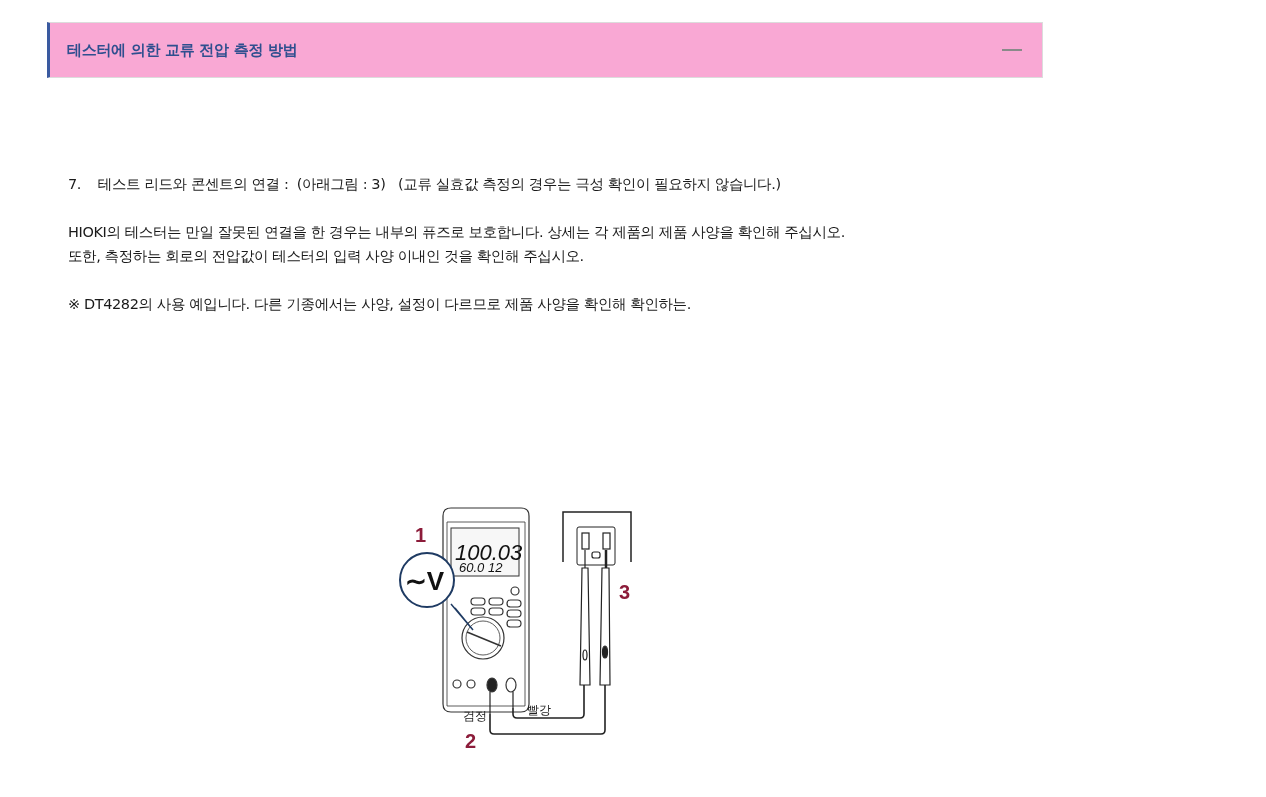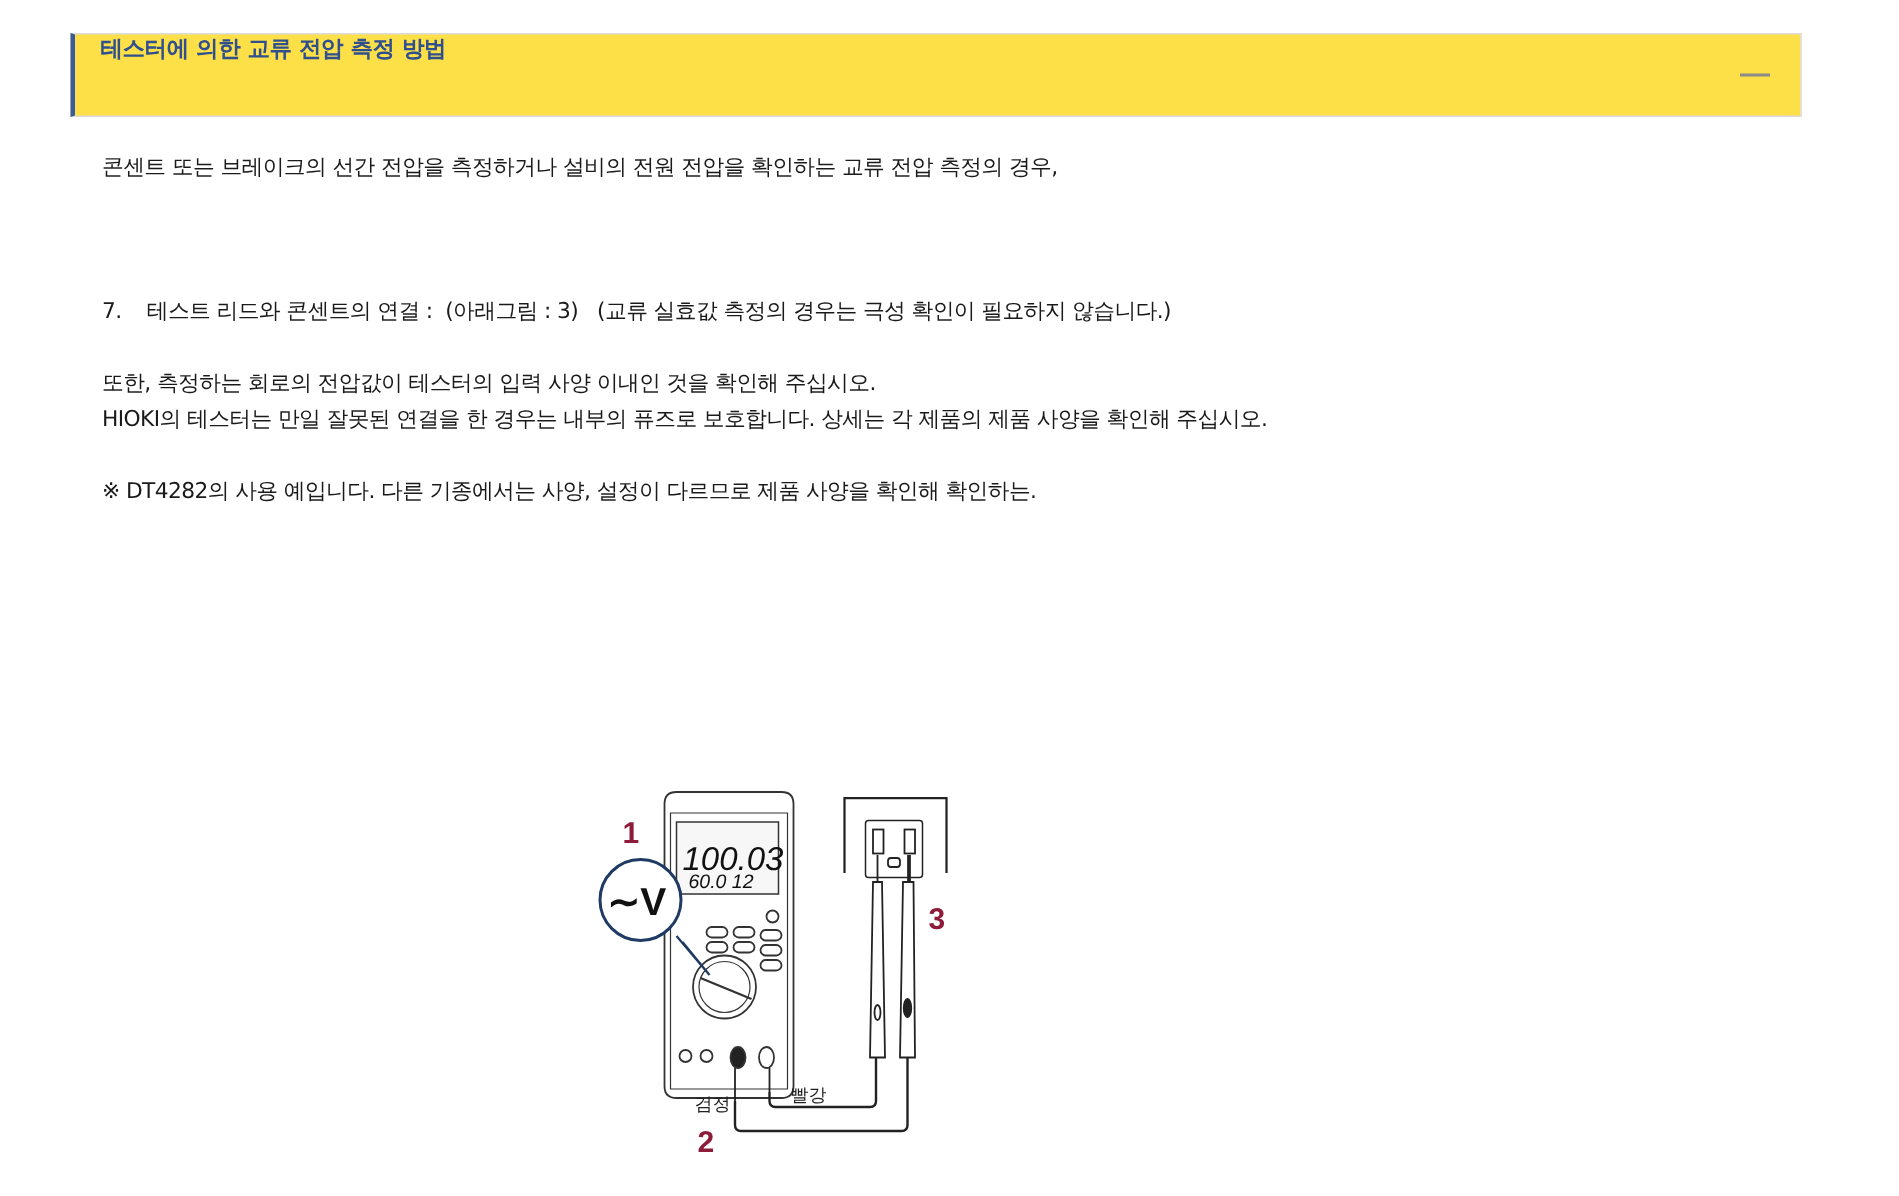--- a/index.html
+++ b/index.html
@@ -1,46 +1,45 @@
 <!DOCTYPE html>
 <html><head>
 <meta charset="utf-8">
 <style>
   html, body { margin:0; padding:0; background:#ffffff; }
   body { width:1266px; height:797px; position:relative; overflow:hidden;
          font-family:"DejaVu Sans","Liberation Sans",sans-serif; color:#222; }
-  .acc-header { position:absolute; left:47px; top:22px; width:1154px; height:56px;
-         background:#fde047; border:1px solid #dcdcdc; border-left:3px solid #3a5aa0; box-sizing:border-box;
-         display:flex; cursor:pointer; }
+  .acc-header { position:absolute; left:47px; top:22px; width:996px; height:56px;
+         background:#f9a8d4; border:1px solid #dcdcdc; border-left:3px solid #3a5aa0; box-sizing:border-box;
+         display:flex; align-items:center; cursor:pointer; }
   .acc-title { margin-left:17px; font-size:15px; font-weight:bold; color:#2f4f8f; letter-spacing:-0.3px; }
   .acc-toggle { position:absolute; right:20px; top:26px; width:20px; height:2px; background:#8a8a8a; }
   .content { position:absolute; left:68px; top:100px; width:1150px; font-size:14.5px; letter-spacing:-0.4px; line-height:24px; color:#1a1a1a; }
   .content p { margin:0; white-space:pre; }
   .gap { height:24px; }
-  .figure { position:absolute; left:395px; top:520px; width:255px; height:260px; }
+  .figure { position:absolute; left:395px; top:500px; width:255px; height:260px; }
   .num { font-family:"Liberation Sans",sans-serif; font-weight:bold; font-size:20px; fill:#8c1c3a; }
   .lbl { font-size:12px; fill:#222; }
 </style>
 </head>
 <body>
 
 <div class="acc-header">
   <span class="acc-title">테스터에 의한 교류 전압 측정 방법</span>
   <span class="acc-toggle"></span>
 </div>
 
 <div class="content">
-  <p>콘센트 또는 브레이크의 선간 전압을 측정하거나 설비의 전원 전압을 확인하는 교류 전압 측정의 경우,</p>
   <div class="gap"></div>
   <div class="gap"></div>
   <div class="gap"></div>
   <p>7.    테스트 리드와 콘센트의 연결 :  (아래그림 : 3)   (교류 실효값 측정의 경우는 극성 확인이 필요하지 않습니다.)</p>
   <div class="gap"></div>
+  <p>HIOKI의 테스터는 만일 잘못된 연결을 한 경우는 내부의 퓨즈로 보호합니다. 상세는 각 제품의 제품 사양을 확인해 주십시오.</p>
   <p>또한, 측정하는 회로의 전압값이 테스터의 입력 사양 이내인 것을 확인해 주십시오.</p>
-  <p>HIOKI의 테스터는 만일 잘못된 연결을 한 경우는 내부의 퓨즈로 보호합니다. 상세는 각 제품의 제품 사양을 확인해 주십시오.</p>
   <div class="gap"></div>
   <p>※ DT4282의 사용 예입니다. 다른 기종에서는 사양, 설정이 다르므로 제품 사양을 확인해 확인하는.</p>
 </div>
 
 <div class="figure">
   <svg width="255" height="260" viewBox="0 0 255 260" xmlns="http://www.w3.org/2000/svg">
 
     <g fill="none" stroke="#222" stroke-width="1.5">
       <path d="M168 62 V12 H236 V62"></path>
       <rect x="182" y="27" width="38" height="38" rx="2" stroke-width="1"></rect>

